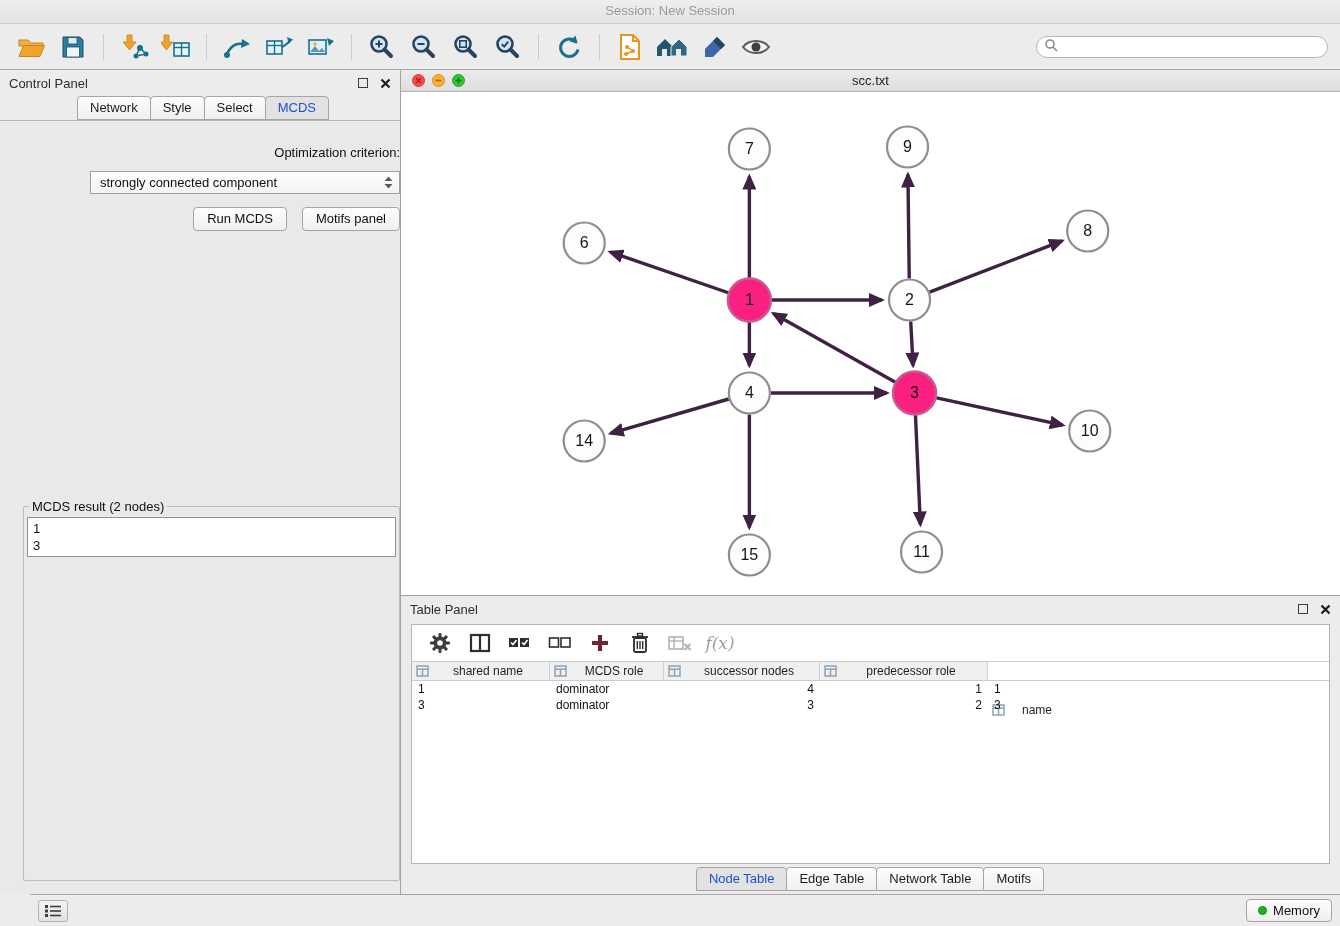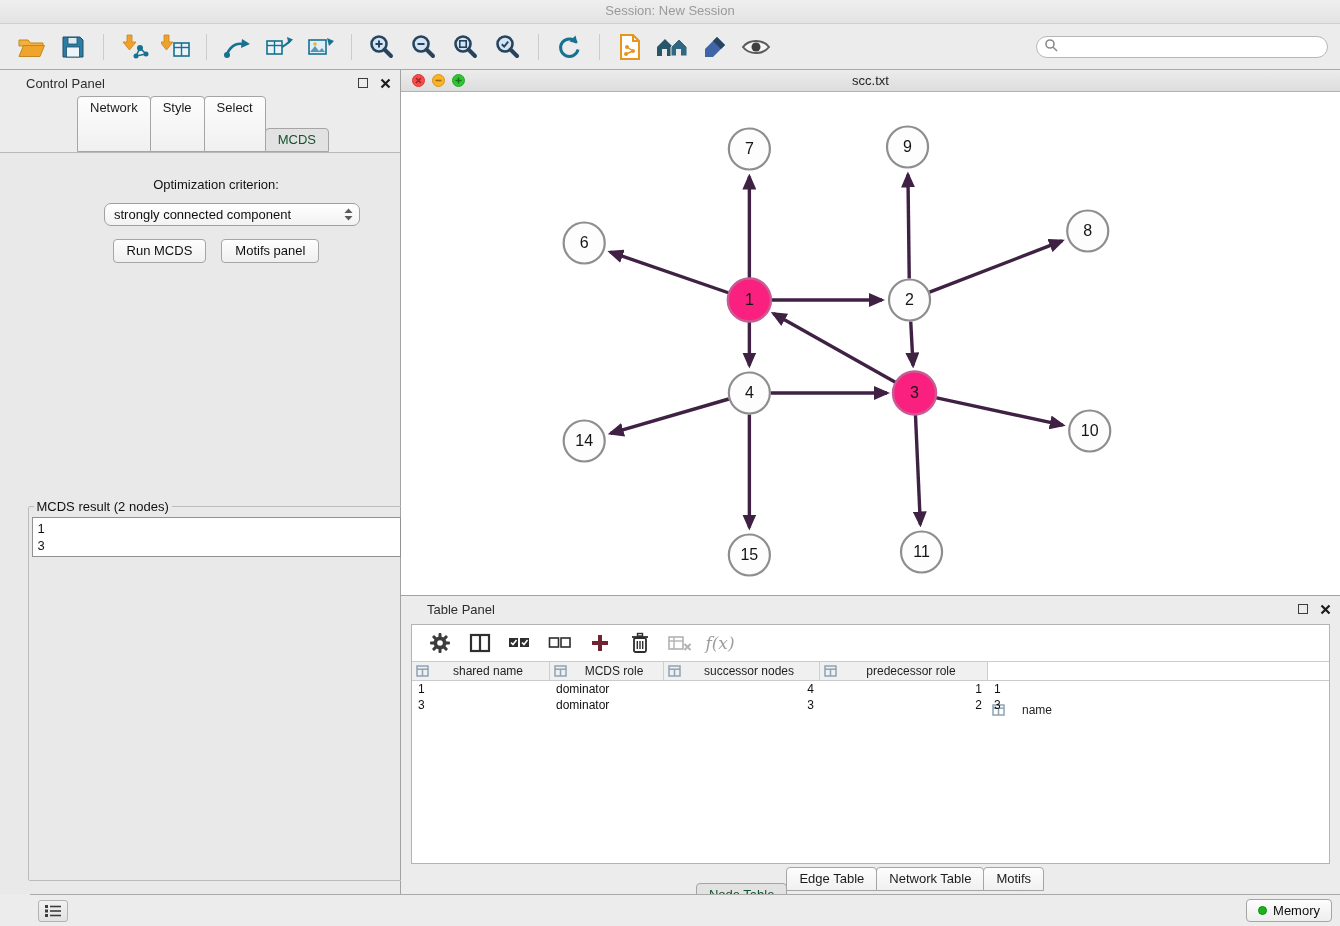--- a/index.html
+++ b/index.html
@@ -16,32 +16,32 @@
   .sep { width:1px; height:26px; background:#cccccc; margin:0 9px; }
   .search { margin-left:auto; margin-right:2px; width:292px; height:22px; background:#fff; border:1px solid #b7b7b7;
             border-radius:11px; display:flex; align-items:center; padding:0 7px; }
   .search input { border:none; outline:none; flex:1; font-size:12px; margin-left:5px; font-family:"Liberation Sans",sans-serif; background:transparent; }
 
   
   .main { flex:1; display:flex; min-height:0; }
 
   
   .control-panel { width:401px; border-right:1px solid #a2a2a2; display:flex; flex-direction:column; background:#ececec; }
-  .panel-header { height:26px; display:flex; align-items:center; padding:0 9px; font-size:13px; color:#2d2d2d; flex-shrink:0;margin-left:17px; }
+  .panel-header { height:26px; display:flex; align-items:center; padding:0 9px; font-size:13px; color:#2d2d2d; flex-shrink:0; }
   .panel-header .sp { flex:1; }
   .float-icon { width:10px; height:10px; border:1.5px solid #3c3c3c; margin-right:12px; }
   .xicon svg { display:block; }
   .cp-tabs { display:flex; padding-left:78px; flex-shrink:0; }
   .tab { font-size:13px; padding:3px 12px 4px; background:linear-gradient(#fdfdfd,#f0f0f0); border:1px solid #a5a5a5;
          margin-left:-1px; color:#1b1b1b; border-radius:4px 4px 0 0; white-space:nowrap; }
-  .tab.active { background:#e2e2e2; color:#14532d;margin-top:32px; }
-  .cp-body { flex:1; border-top:1px solid #b9b9b9; display:flex; flex-direction:column; align-items:center;
+  .tab.active { background:#e2e2e2; color:#1d4ed8; }
+  .cp-body { flex:1; border-top:1px solid #b9b9b9; display:flex; flex-direction:column; align-items:flex-end;
              padding-top:24px; background:#e9e9e9; min-height:0;padding-left:32px; }
   .opt-label { font-size:13px; color:#101010; }
-  .dropdown { margin-top:11px; width:256px; height:23px; border:1px solid #a0a0a0; border-radius:7px;
+  .dropdown { margin-top:11px; width:310px; height:23px; border:1px solid #a0a0a0; border-radius:0;
               background:linear-gradient(#ffffff,#f2f2f2); display:flex; align-items:center; font-size:13px; padding-left:9px; color:#101010;margin-left:32px; }
   .dd-arrows { margin-left:auto; padding-right:6px; display:flex; flex-direction:column; gap:1px; }
   .btn-row { margin-top:13px; display:flex; gap:15px; }
   .btn { font-size:13px; padding:3px 13px 4px; background:linear-gradient(#fefefe,#efefef); border:1px solid #a5a5a5;
          border-radius:4px; color:#101010; }
   fieldset.result { margin-top:auto; width:377px; margin-bottom:13px; border:1px solid #bcbcbc; height:382px; padding:3px; border-radius:2px; }
   fieldset.result legend { font-size:13px; padding:0 3px; margin-left:2px; color:#101010; }
   .result-box { width:100%; height:100%; background:#fff; border:1px solid #919191; font-size:13px; padding:2px 5px; color:#111; overflow:hidden; }
   .result-box div { line-height:17px; }
 

